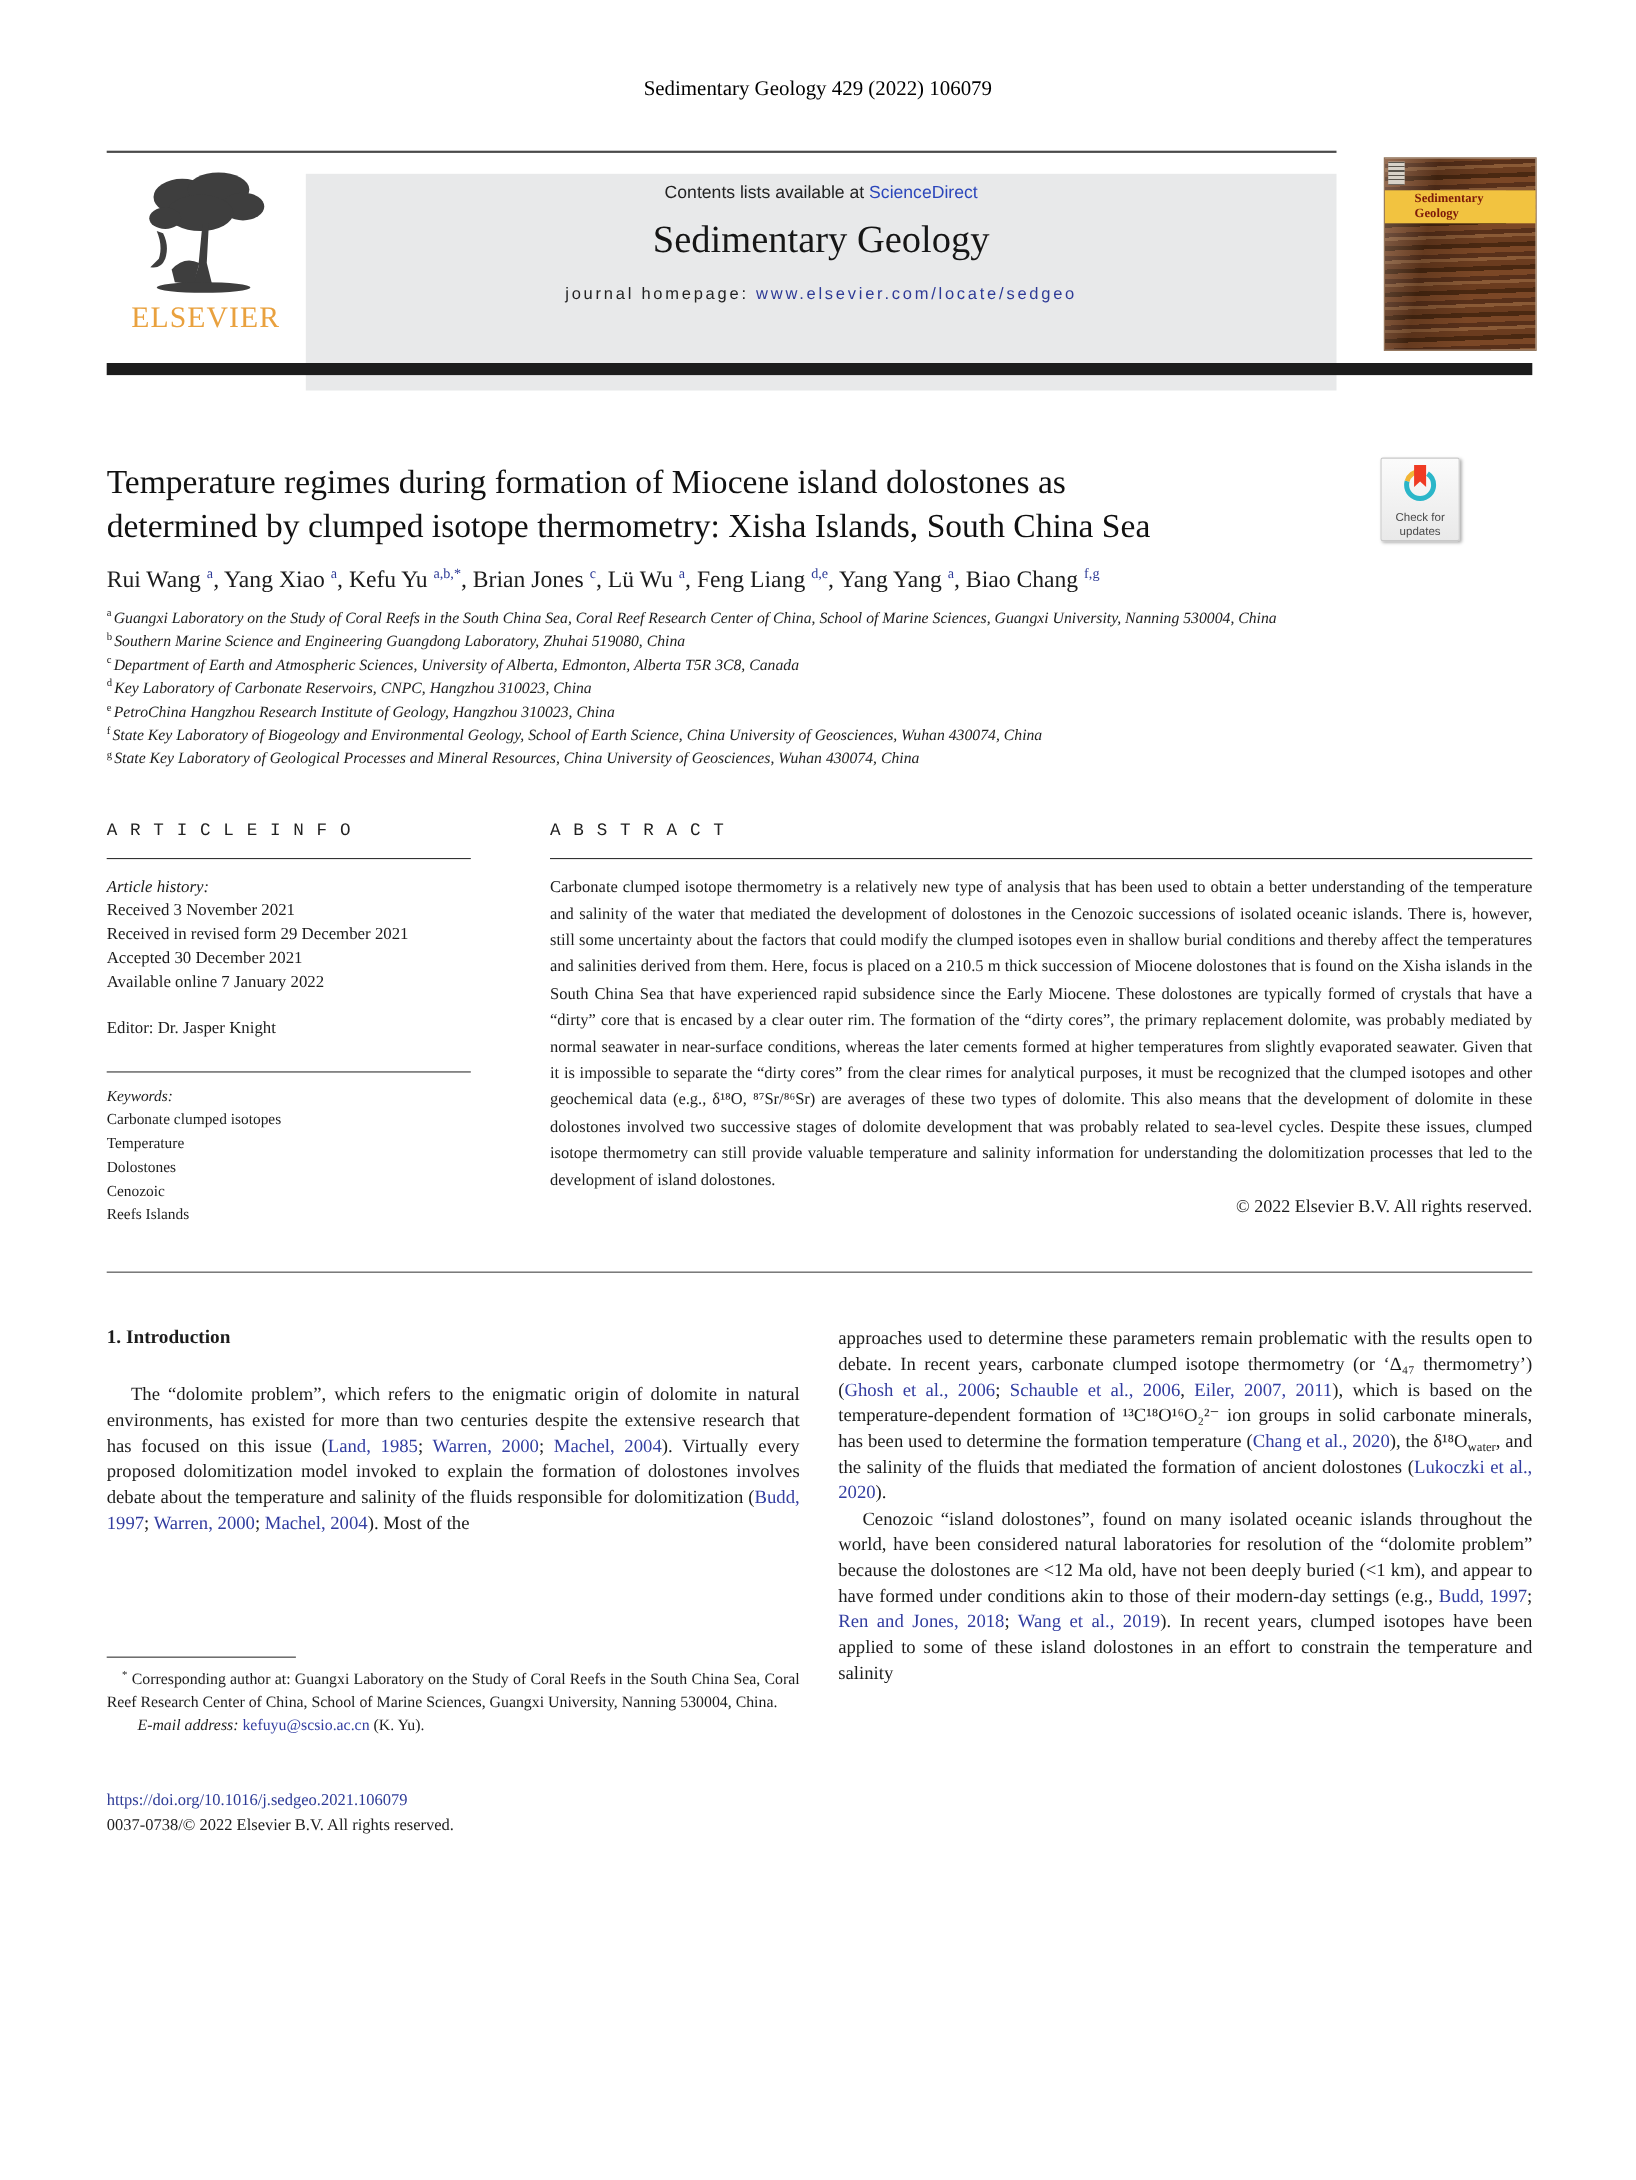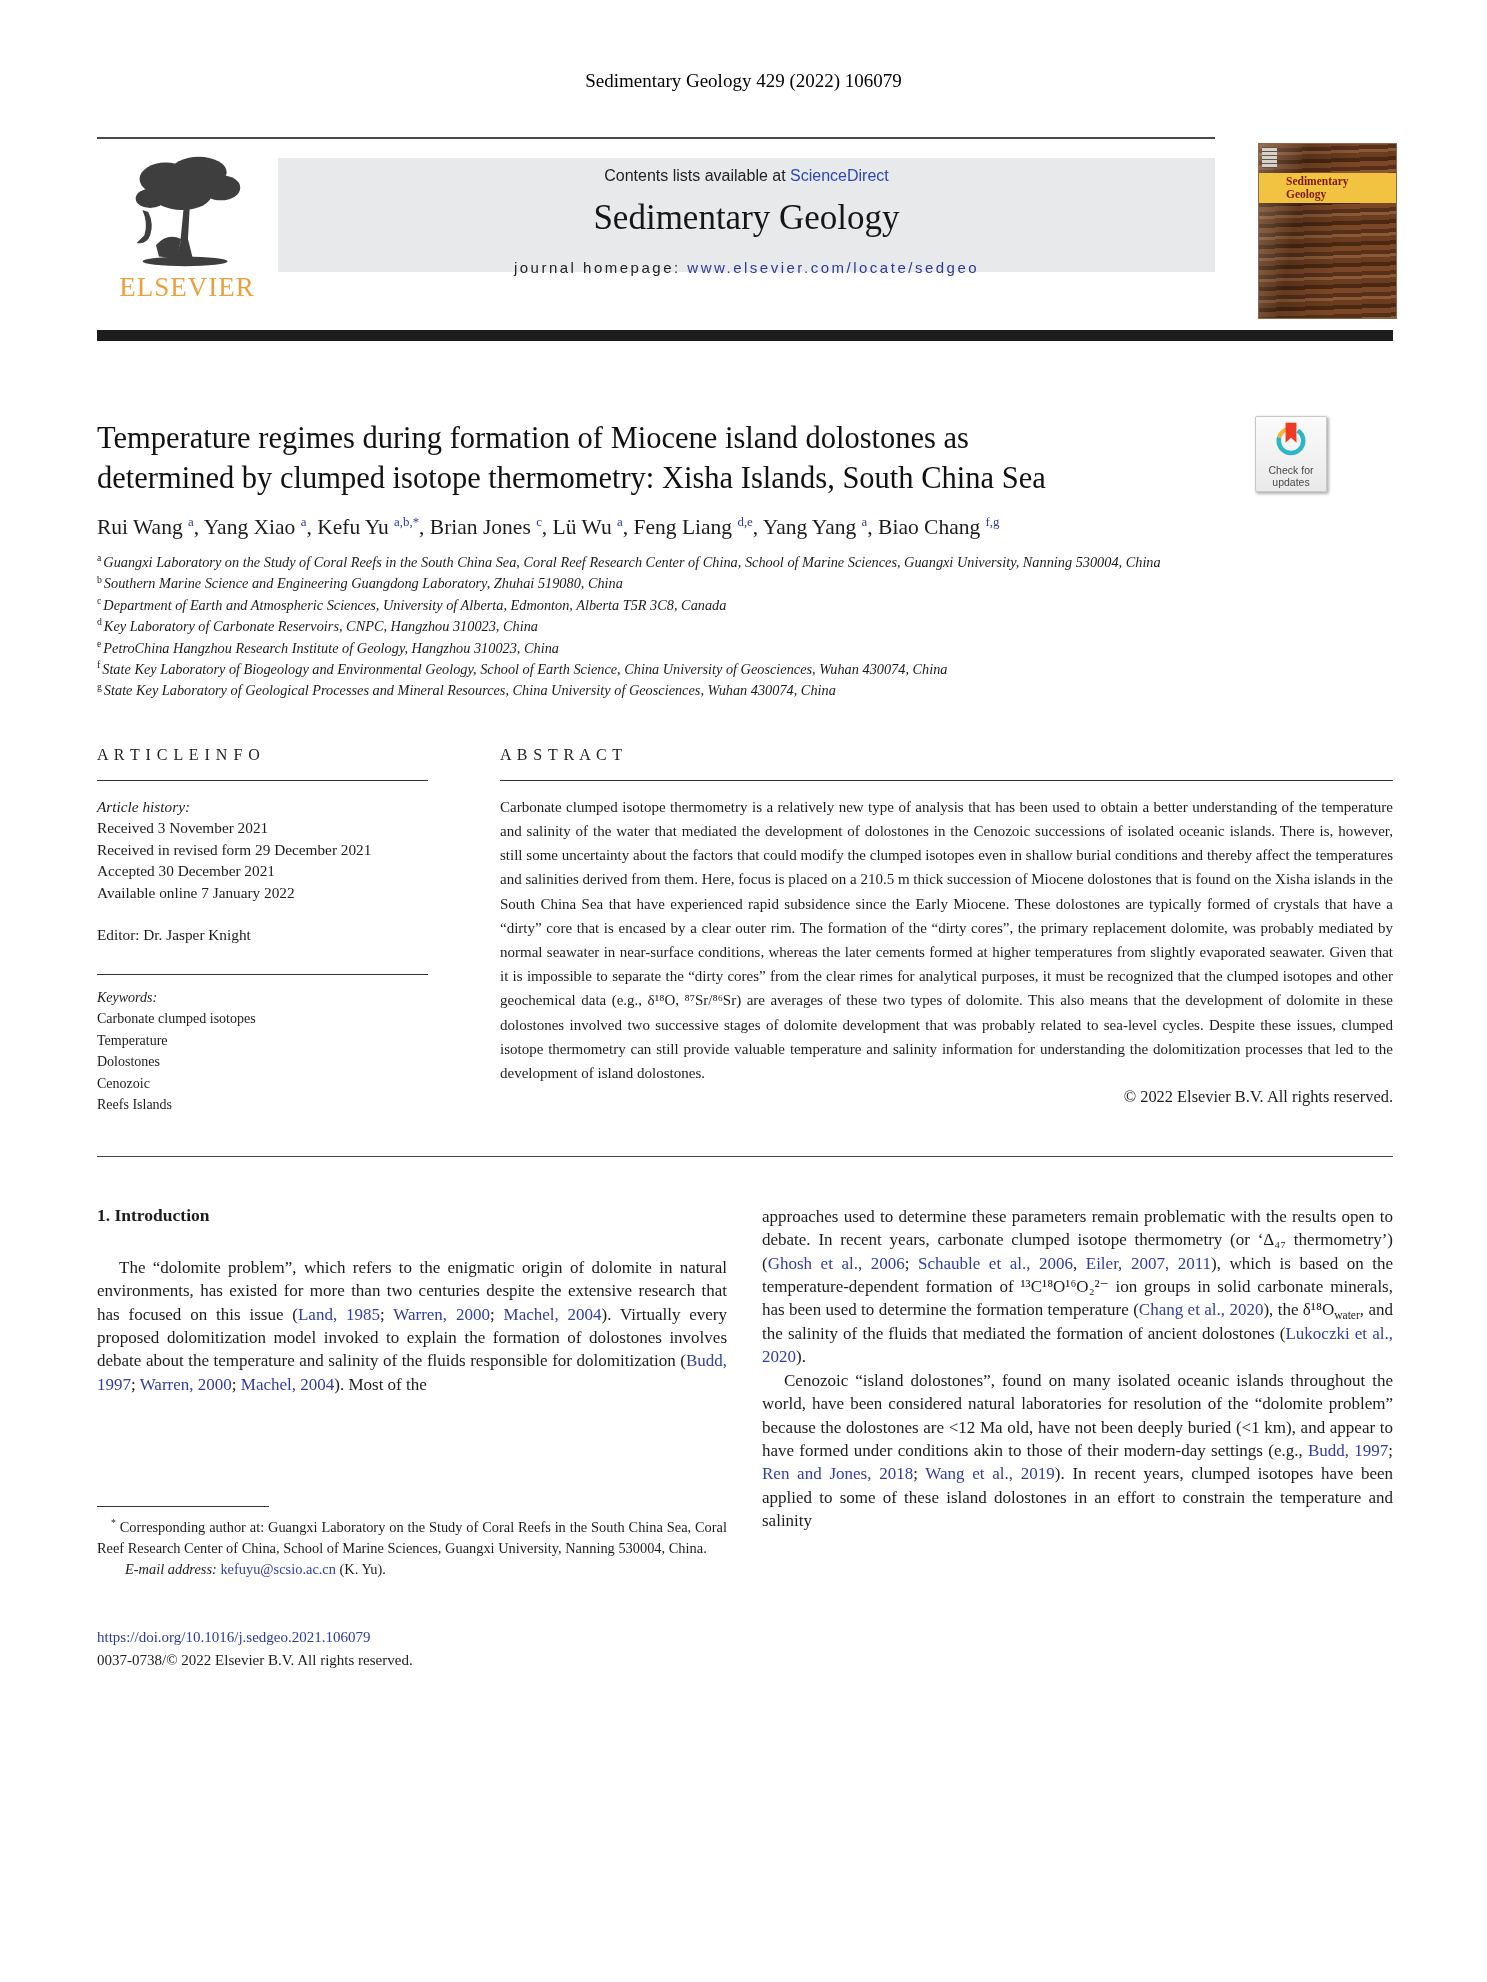--- a/index.html
+++ b/index.html
@@ -11,21 +11,21 @@
   .it{font-style:italic;}
   sup{font-size:68%;vertical-align:super;line-height:0;}
   sub{font-size:68%;vertical-align:sub;line-height:0;}
 
   
   .cite-line{position:absolute;top:70px;left:0;right:0;text-align:center;
              font-size:19px;color:#000000;}
   .top-rule{position:absolute;top:137px;left:97px;width:1118px;height:2px;background:#4a4a4a;}
   .logo-block{position:absolute;left:97px;top:150px;width:180px;height:172px;text-align:center;}
   .logo-word{font-size:27px;letter-spacing:1px;color:#e9a13e;margin-top:-4px;}
-  .banner{position:absolute;left:278px;top:158px;width:937px;height:114px;background:#e8e9ea;
+  .banner{position:absolute;left:278px;top:158px;width:937px;height:197px;background:#e8e9ea;
           text-align:center;}
   .contents-line{margin-top:9px;font-size:16px;color:#222;}
   .journal-big{margin-top:13px;font-size:35px;color:#161616;}
   .homepage-line{margin-top:21px;font-size:15px;letter-spacing:2.5px;color:#222;}
   .cover{position:absolute;left:1258px;top:143px;width:137px;height:174px;border:1px solid #8a6a4d;
          background:
            linear-gradient(100deg, rgba(255,255,255,.22), rgba(0,0,0,.18) 30%, rgba(0,0,0,0) 60%),
            repeating-linear-gradient(178deg,#7b4726 0 5px,#58301a 5px 9px,#8a5a36 9px 12px,
              #6b3c1f 12px 17px,#4a2811 17px 21px);}
   .cover-band{position:absolute;top:29px;left:0;right:0;height:30px;background:#f2c340;
@@ -47,21 +47,21 @@
   .authors sup{color:#2d3a96;font-size:60%;}
   .affils{margin-top:12px;}
   .affil-row{font-size:14.3px;line-height:21.4px;}
   .affil-row sup{font-style:normal;margin-right:2px;}
   .affil-row .txt{font-style:italic;}
 
   
   .info-abs{margin-top:44px;display:flex;}
   .col-info{width:331px;margin-right:72px;flex:none;}
   .col-abs{flex:1;}
-  .sec-head{font-size:16px;letter-spacing:1px;color:#222;margin:0 0 16px 0;}
+  .sec-head{font-size:16px;letter-spacing:1px;color:#222;margin:0 0 16px 0;font-family:Liberation Mono, monospace;}
   .hrule{border:0;border-top:1px solid #333;margin:0;}
   .info-body{padding-top:15px;font-size:15.3px;line-height:21.5px;}
   .editor-line{margin-top:21px;}
   .kw-rule{margin-top:28px;}
   .kw-body{padding-top:12px;font-size:14px;line-height:21.5px;}
   .abs-body{padding-top:14px;font-size:15px;line-height:24.2px;text-align:justify;}
   .abs-copy{margin-top:2px;text-align:right;font-size:16.4px;}
 
   .full-rule{margin-top:40px;border:0;border-top:1px solid #444;}
 

